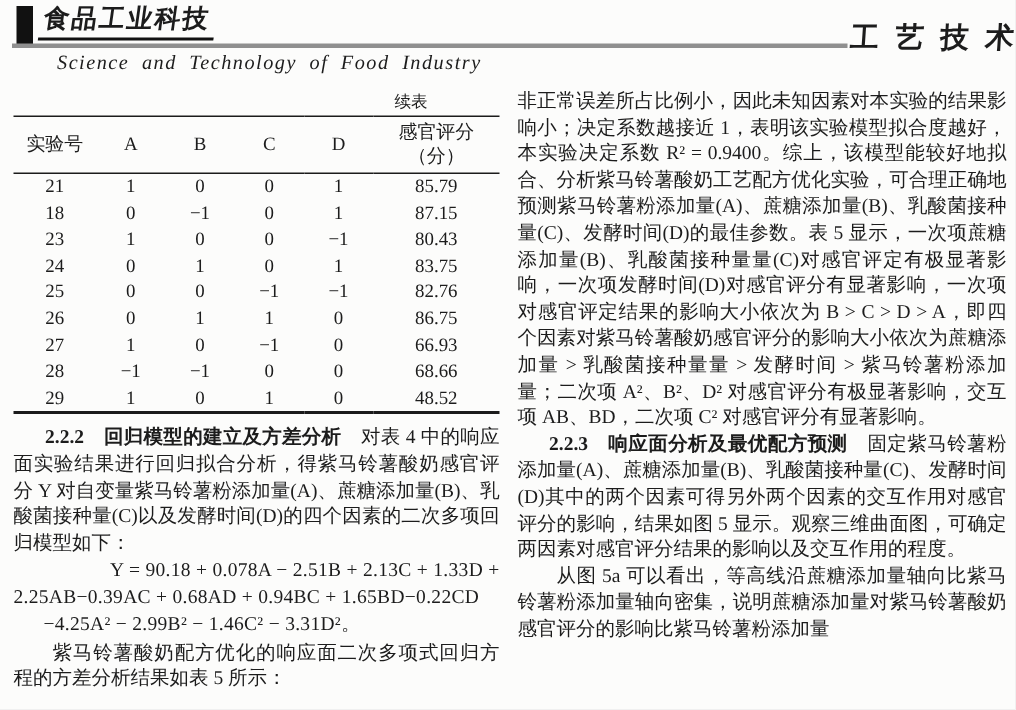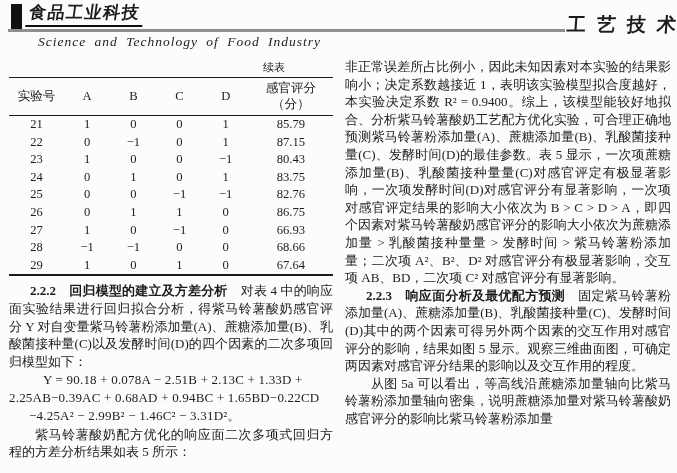--- a/index.html
+++ b/index.html
@@ -75,21 +75,21 @@
   }
   table.results td {
     font-size:12.6px; text-align:center;
     padding:1.1px 0; line-height:15.4px;
   }
   table.results th:first-child, table.results td:first-child { width:17%; }
   table.results th:last-child,  table.results td:last-child  { width:26%; }
 
   
   .equation { font-size:13px; line-height:17.8px; letter-spacing:.2px; margin:1px 0 1px 0; }
-  .eq-line-1 { margin-left:34px; }
+  .eq-line-1 { margin-left:34px;text-align:right; }
   .eq-line-3 { margin-left:20px; }
 </style>
 </head>
 <body>
 
 <div class="page">
 
   <div class="logo-bar"></div>
   <div class="logo-cn">食品工业科技</div>
   <div class="header-rule"></div>
@@ -114,21 +114,21 @@
       <tbody id="results-body">
           <tr>
             <td>21</td>
             <td>1</td>
             <td>0</td>
             <td>0</td>
             <td>1</td>
             <td>85.79</td>
           </tr>
           <tr>
-            <td>22</td>
+            <td>18</td>
             <td>0</td>
             <td>−1</td>
             <td>0</td>
             <td>1</td>
             <td>87.15</td>
           </tr>
           <tr>
             <td>23</td>
             <td>1</td>
             <td>0</td>
@@ -175,21 +175,21 @@
             <td>0</td>
             <td>0</td>
             <td>68.66</td>
           </tr>
           <tr>
             <td>29</td>
             <td>1</td>
             <td>0</td>
             <td>1</td>
             <td>0</td>
-            <td>67.64</td>
+            <td>48.52</td>
           </tr>
         </tbody>
     </table>
 
     <p class="para"><b>2.2.2　回归模型的建立及方差分析　</b><span>对表 4 中的响应面实验结果进行回归拟合分析，得紫马铃薯酸奶感官评分 Y 对自变量紫马铃薯粉添加量(A)、蔗糖添加量(B)、乳酸菌接种量(C)以及发酵时间(D)的四个因素的二次多项回归模型如下：</span></p>
 
     <div class="equation">
       <div class="eq-line-1">Y = 90.18 + 0.078A − 2.51B + 2.13C + 1.33D +</div>
       <div class="eq-line-2">2.25AB−0.39AC + 0.68AD + 0.94BC + 1.65BD−0.22CD</div>
       <div class="eq-line-3">−4.25A² − 2.99B² − 1.46C² − 3.31D²。</div>

